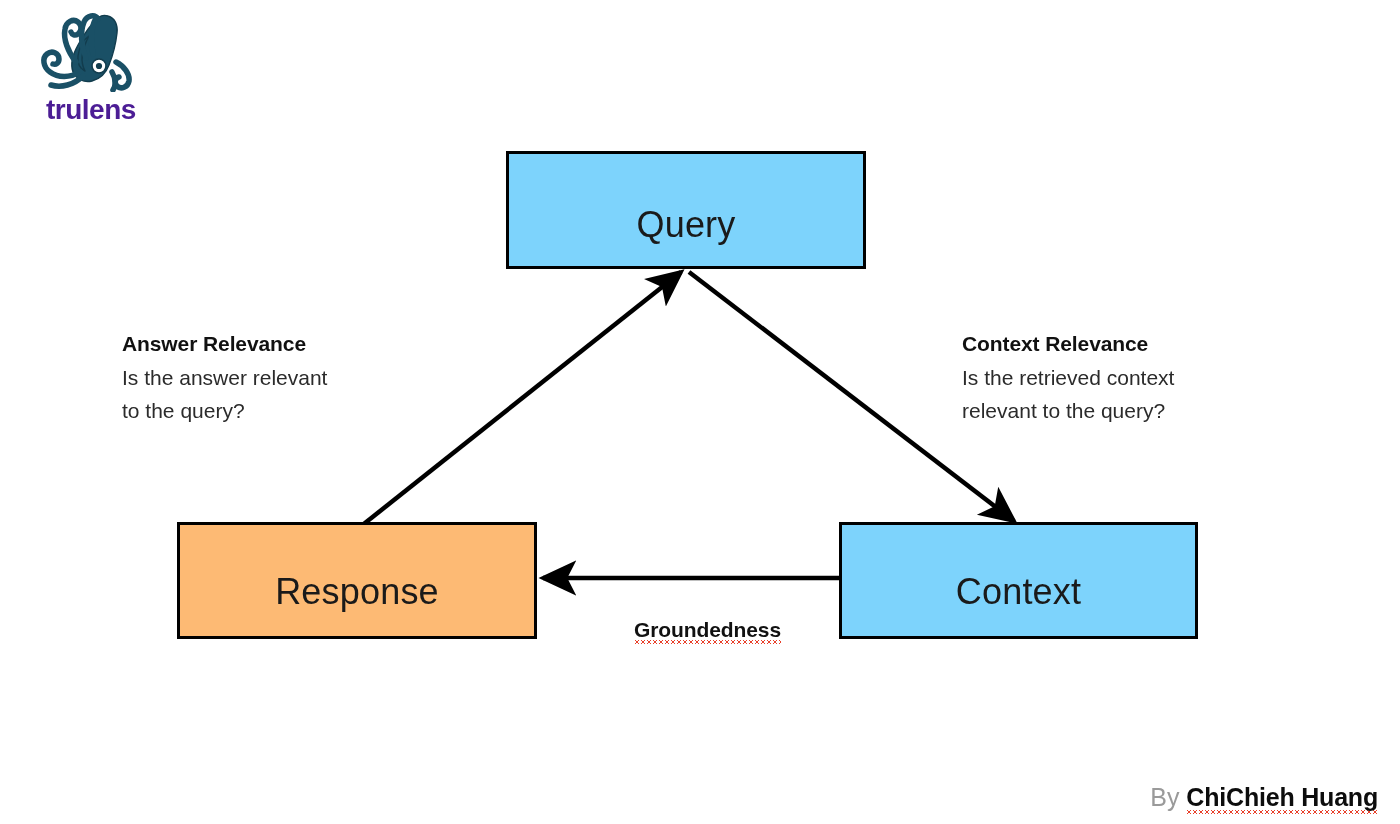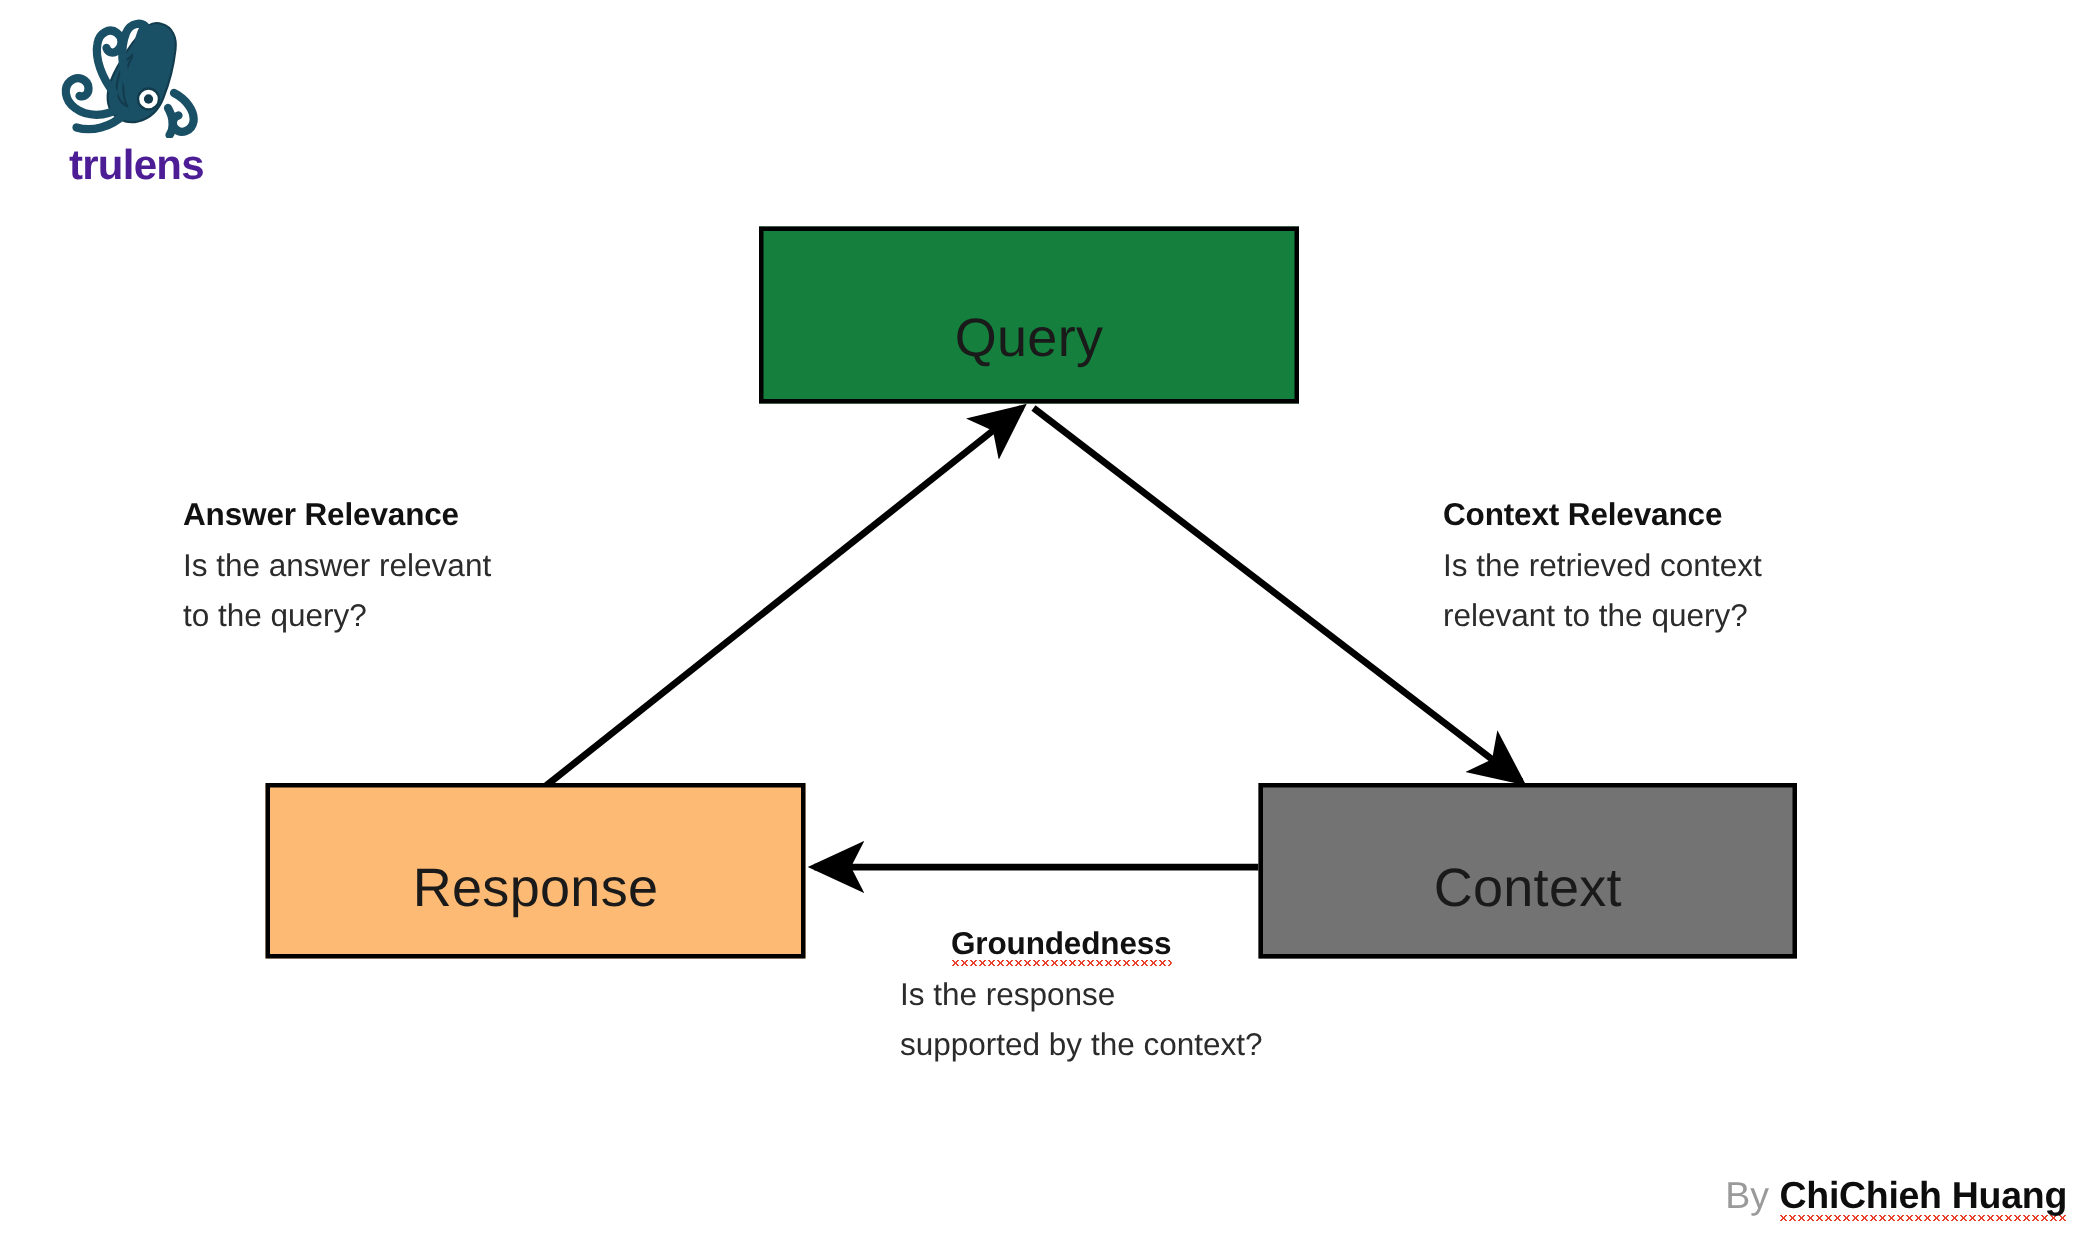--- a/index.html
+++ b/index.html
@@ -55,37 +55,37 @@
     justify-content: center;
     font-size: 36px;
     color: #1a1a1a;
     letter-spacing: 0.2px;
   }
   #node-query {
     left: 506px;
     top: 151px;
     width: 360px;
     height: 118px;
-    background: #15803d;
+    background: #7dd3fc;
     padding-top: 30px;
   }
   #node-response {
     left: 177px;
     top: 522px;
     width: 360px;
     height: 117px;
     background: #fdba74;
     padding-top: 22px;
   }
   #node-context {
     left: 839px;
     top: 522px;
     width: 359px;
     height: 117px;
-    background: #737373;
+    background: #7dd3fc;
     padding-top: 22px;
   }
 
   
   #arrows {
     position: absolute;
     left: 0;
     top: 0;
     width: 1400px;
     height: 824px;
@@ -211,22 +211,20 @@
   <div class="annot" id="annot-answer">
     <p class="head">Answer Relevance</p>
     <p class="body">Is the answer relevant
 to the query?</p>
   </div>
 
   <div class="annot" id="annot-ground">
     <p class="head">
       <span class="squiggle">Groundedness</span>
     </p>
-    <p class="body">Is the response
-supported by the context?</p>
   </div>
 
   <div id="credit">
     <span class="by">By</span>
     <span class="name squiggle">ChiChieh Huang</span>
   </div>
 
 </div>
 
 </body></html>

